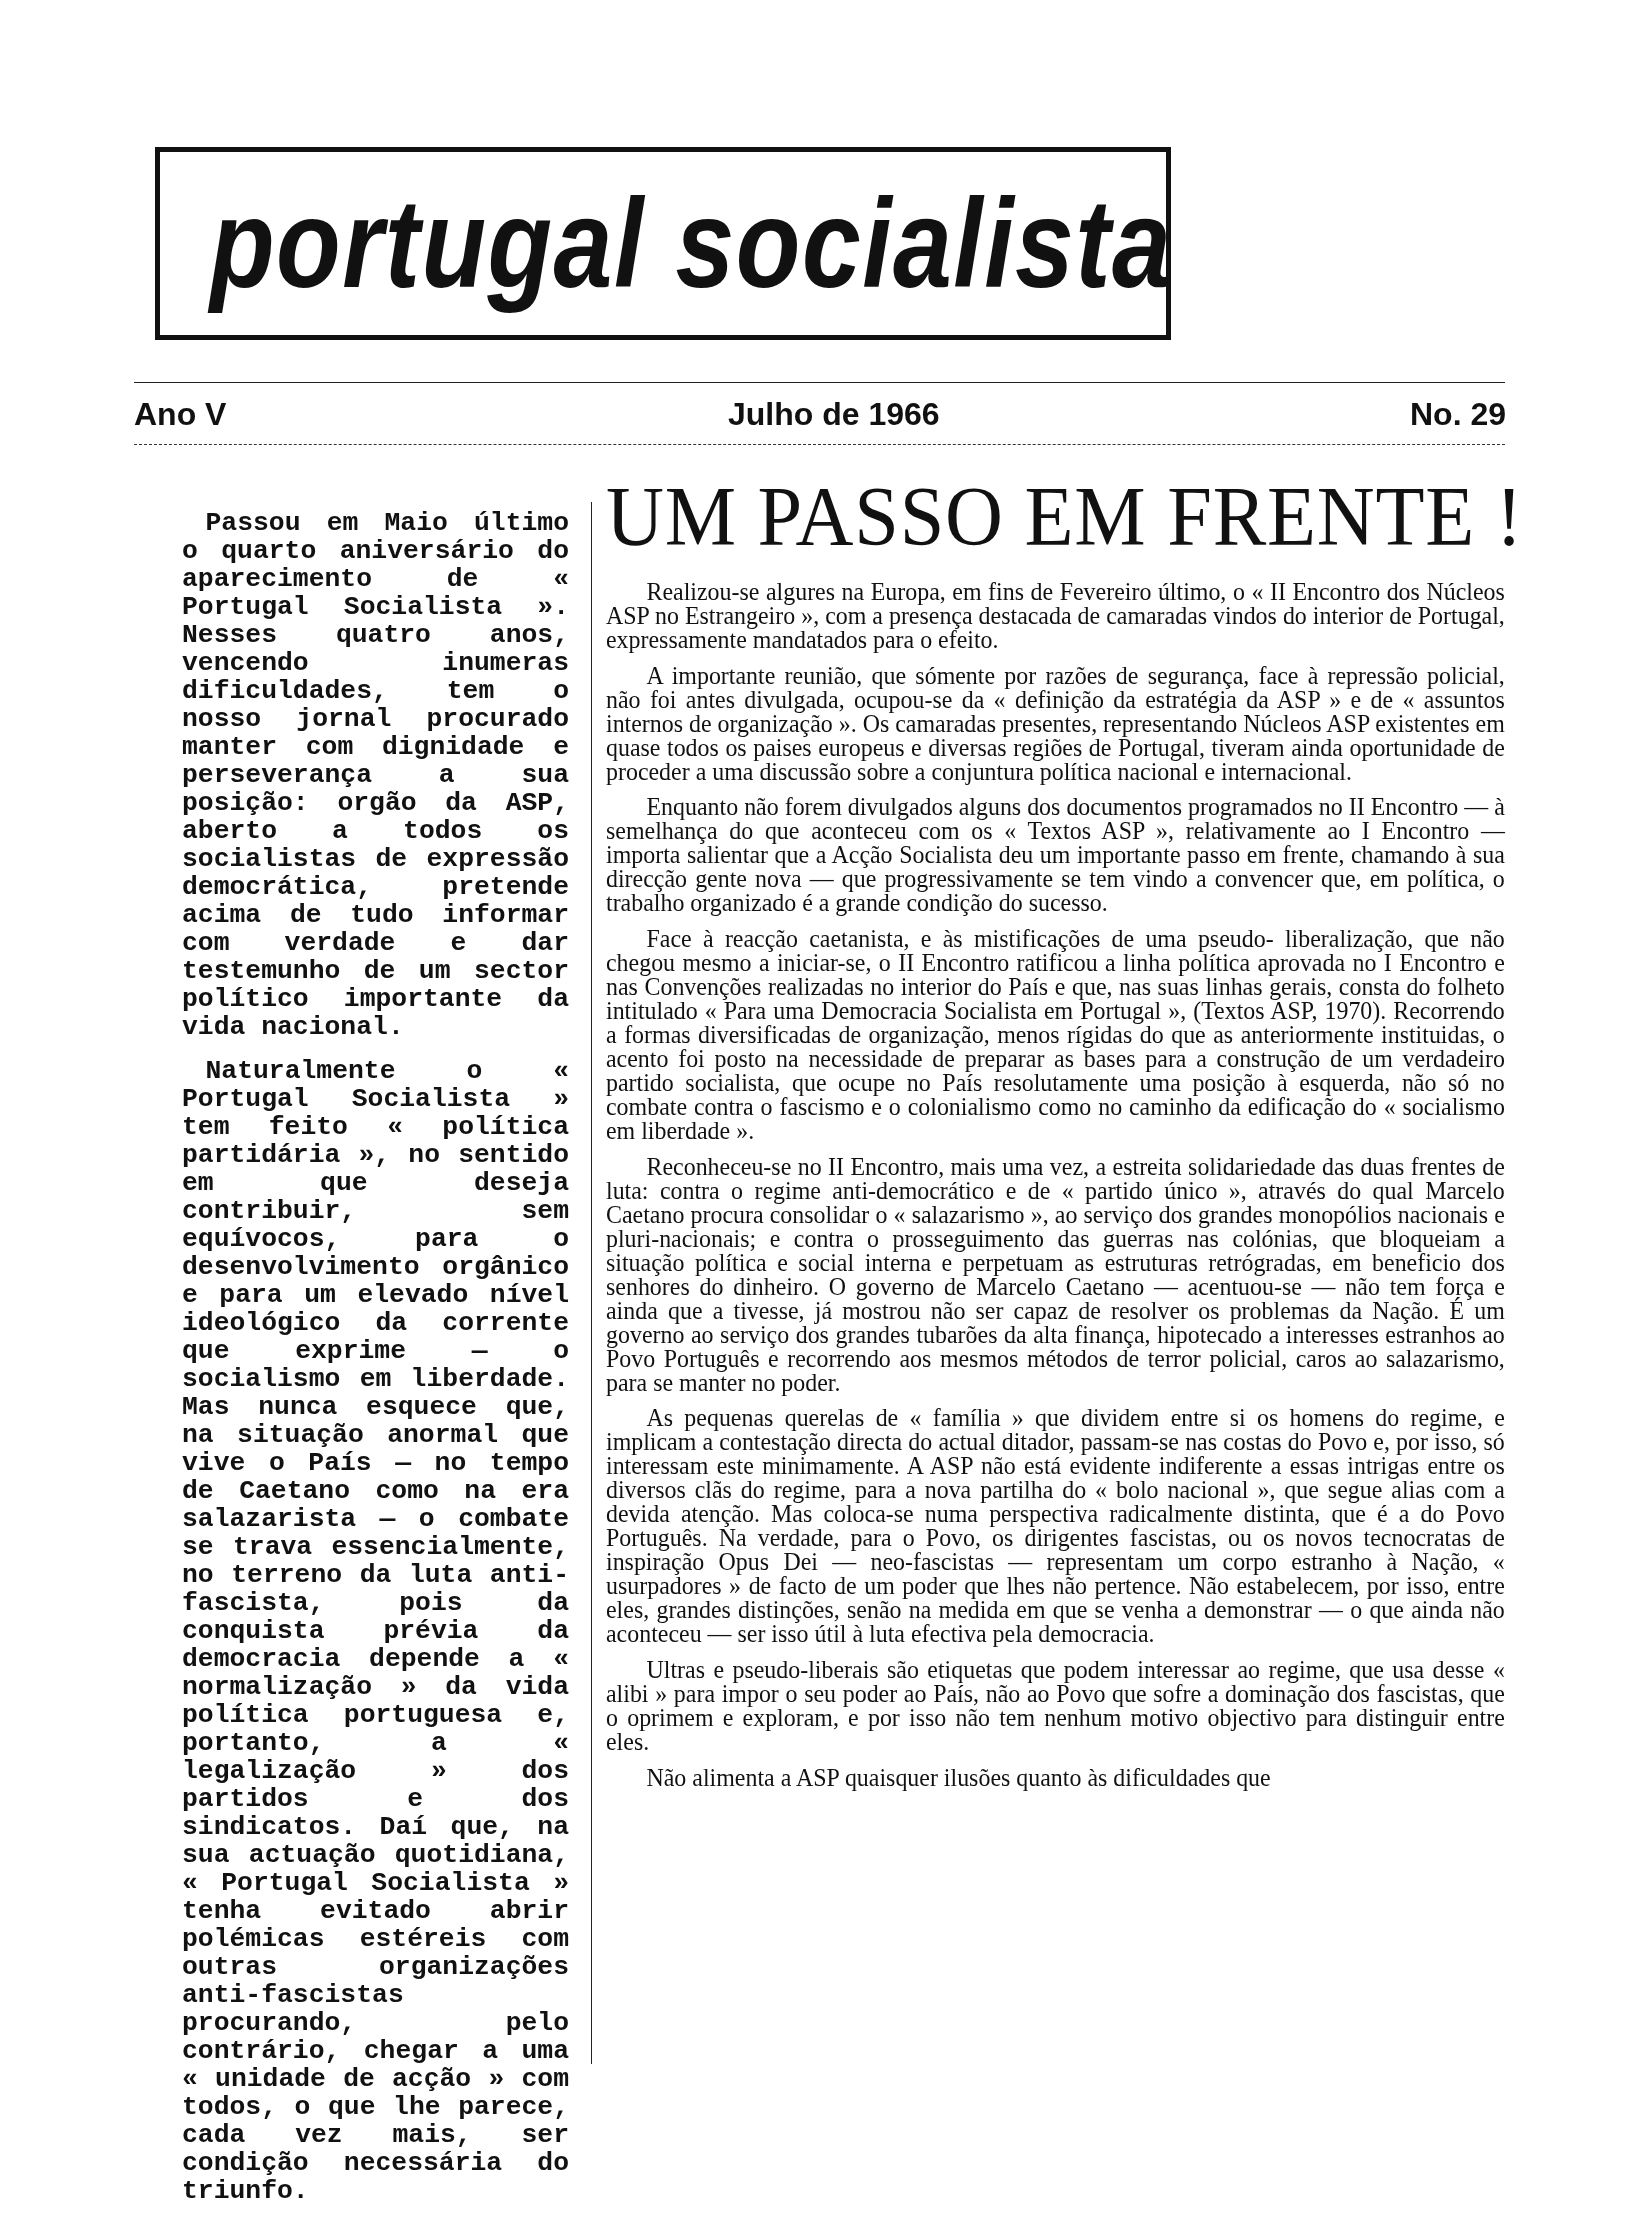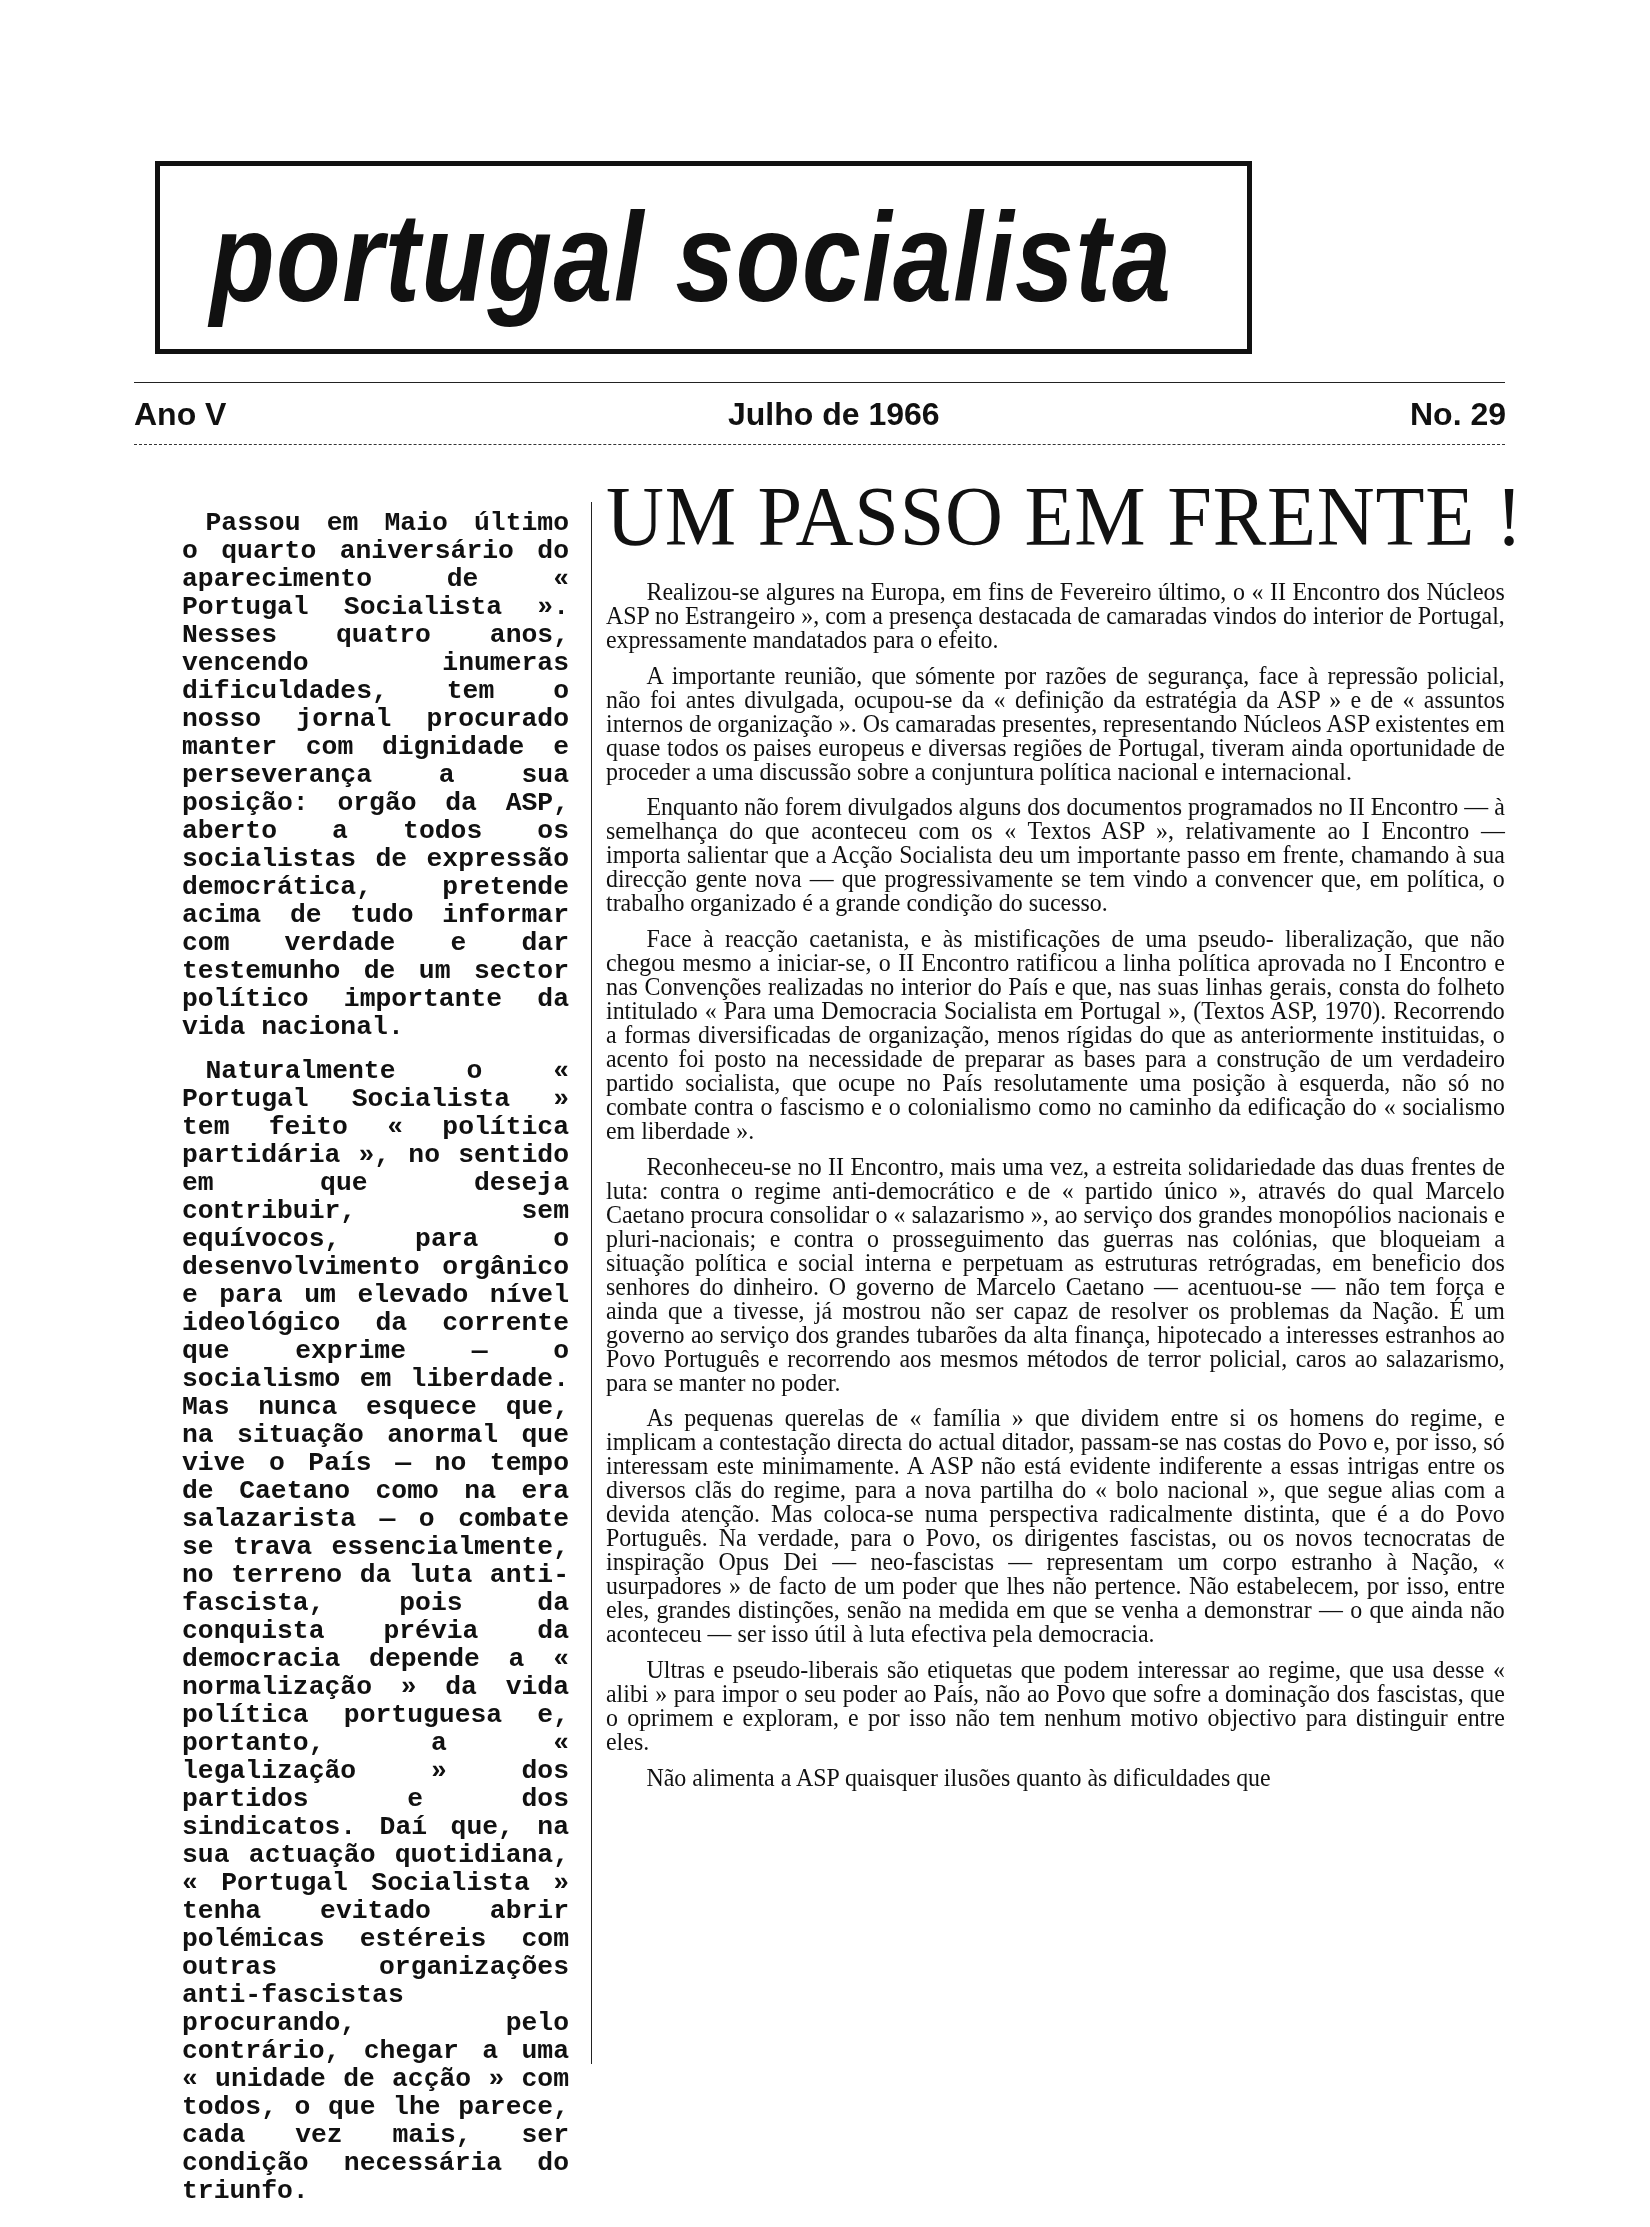--- a/index.html
+++ b/index.html
@@ -1,18 +1,18 @@
 <!DOCTYPE html>
 <html style="font-size:13.4px"><head>
 <meta charset="utf-8">
 <style>
   html, body { margin: 0; padding: 0; background: #ffffff; }
   body { width: 1650px; height: 2227px; position: relative; overflow: hidden; color: #111; }
   .masthead-box {
-    position: absolute; left: 155px; top: 161px; width: 1097px; height: 193px;
+    position: absolute; left: 155px; top: 147px; width: 1016px; height: 193px;
     border: 5.9px solid #111; box-sizing: border-box;
   }
   .masthead-title {
     position: absolute; left: 50px; top: 28.5px;
     font-family: "Liberation Sans", sans-serif; font-weight: 700; font-style: italic;
     font-size: 126px; line-height: 126px; letter-spacing: 1.7px; color: #111;
     transform: scaleX(0.84); transform-origin: left top; white-space: nowrap;
   }
   .rule { position: absolute; left: 134px; width: 1371px; height: 0; border-top: 1.7px solid #222; }
   .rule.top { top: 382px; }

